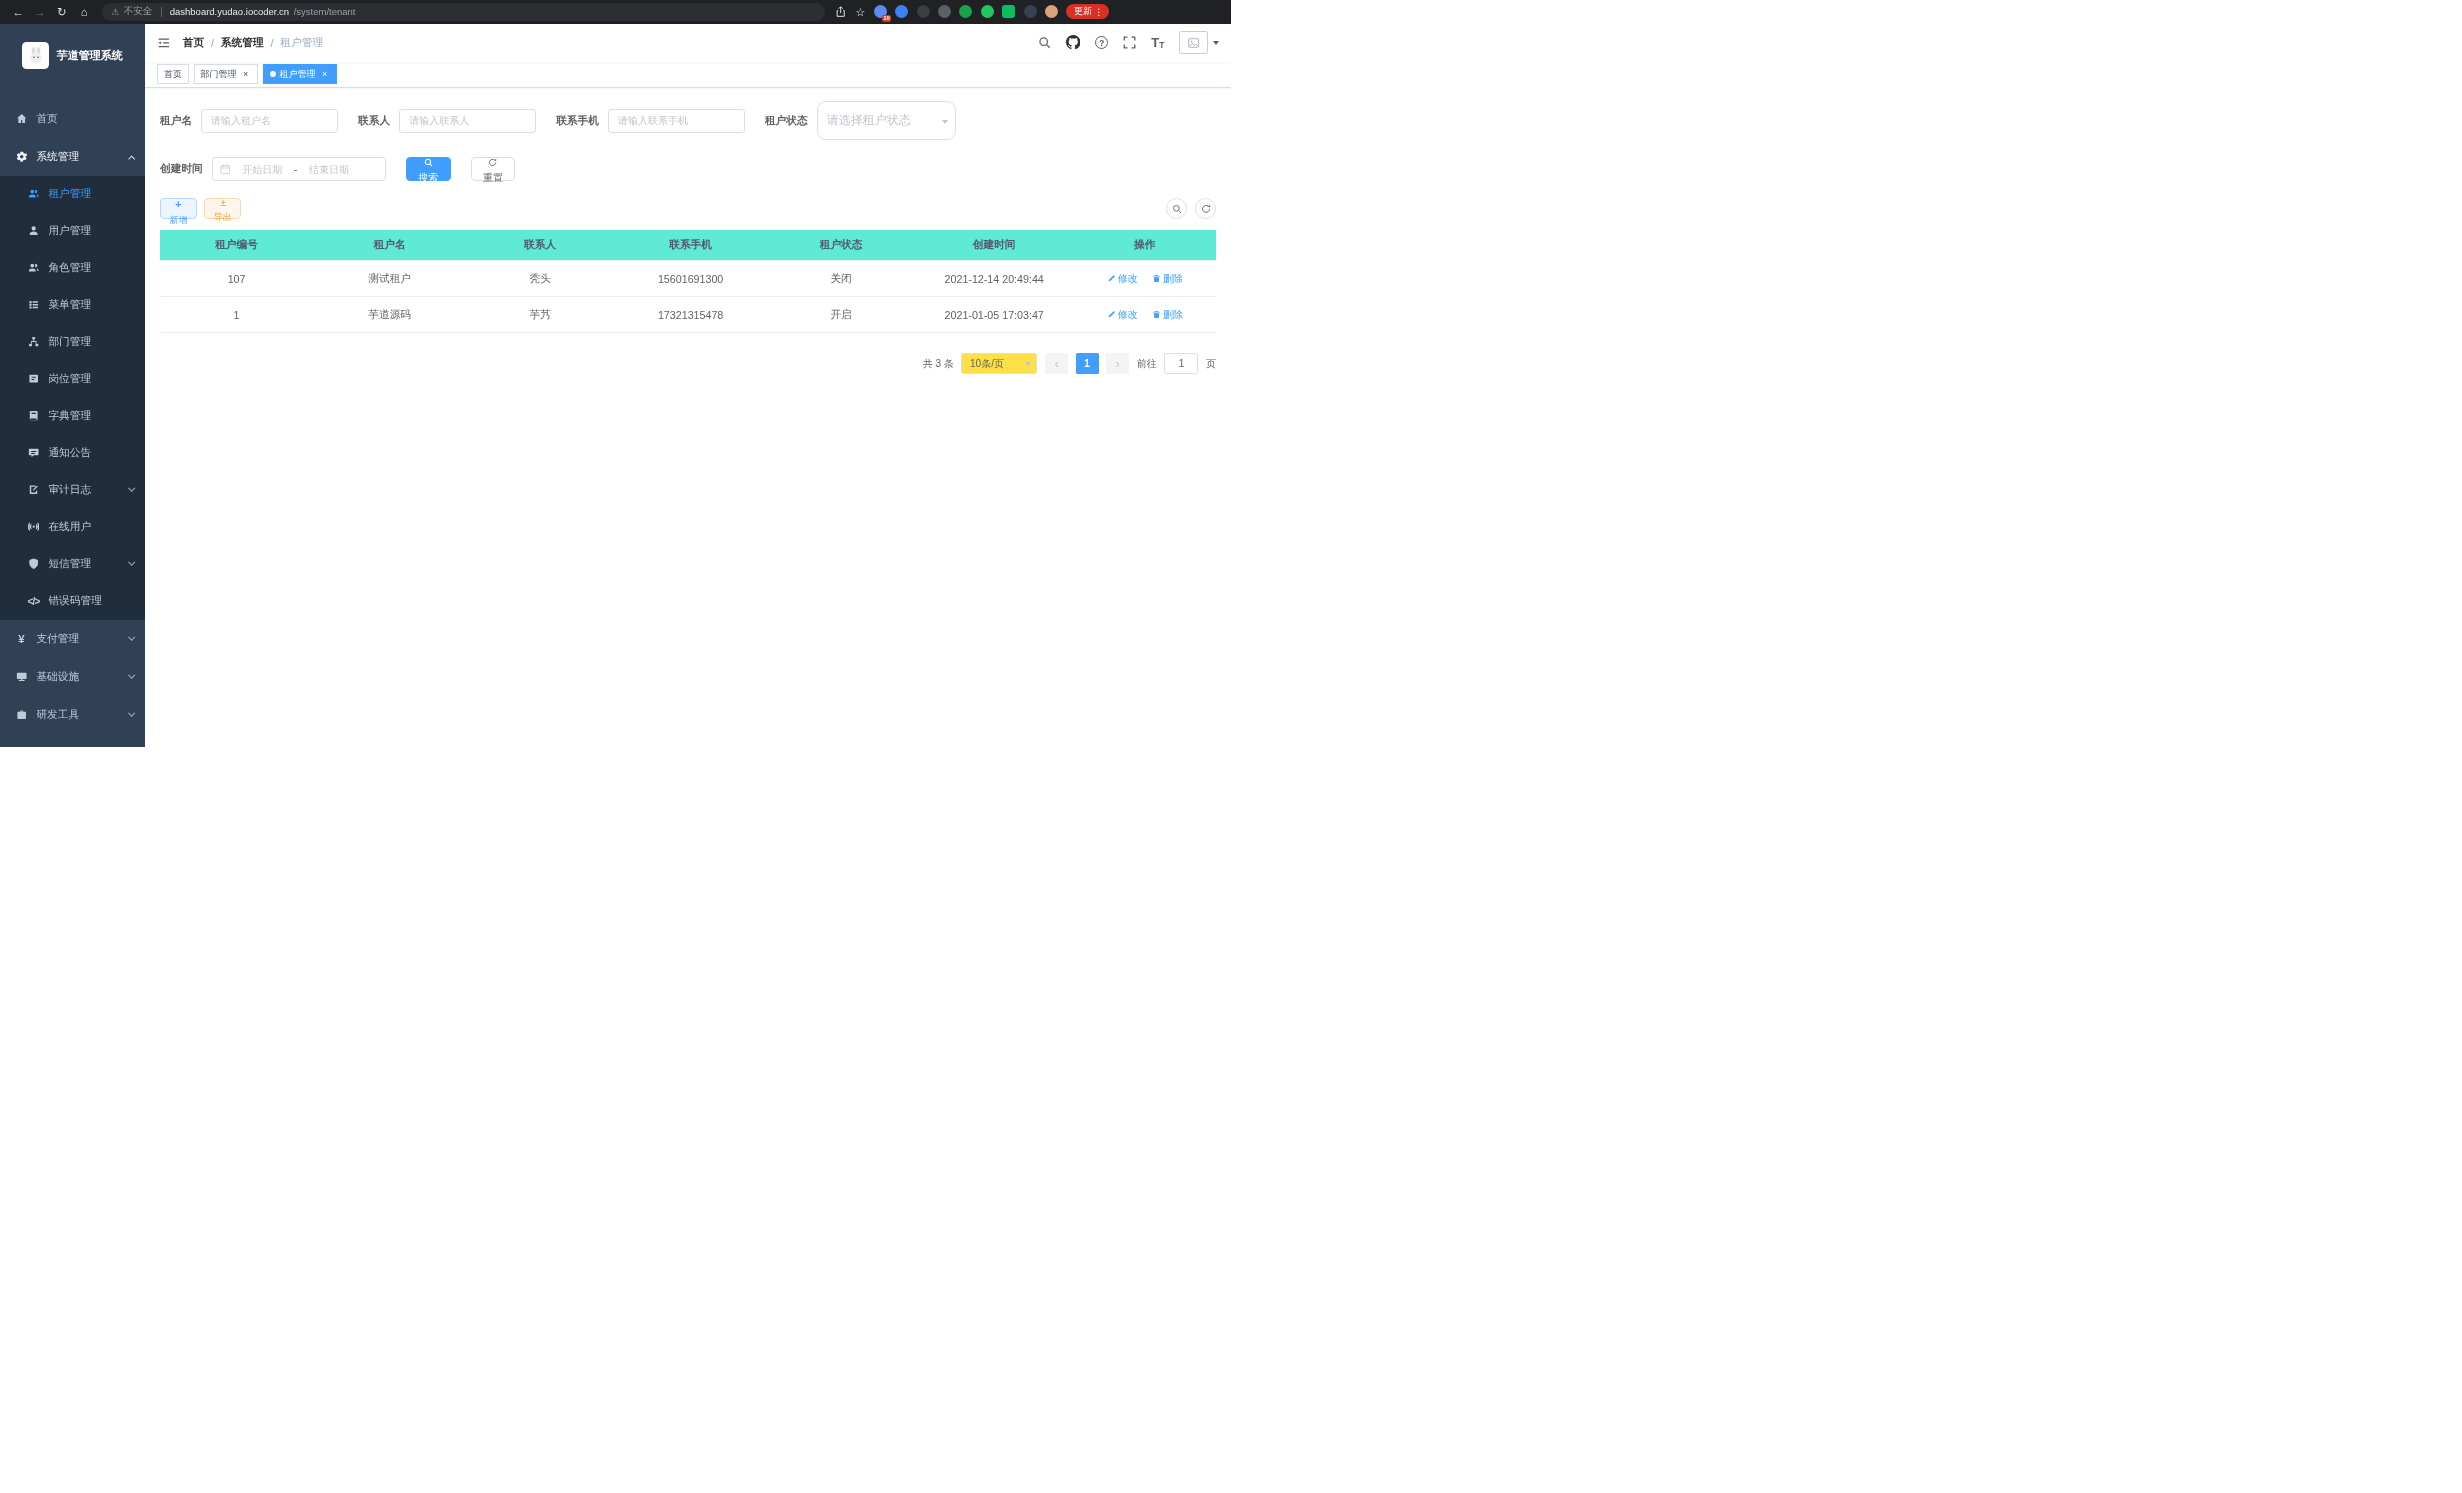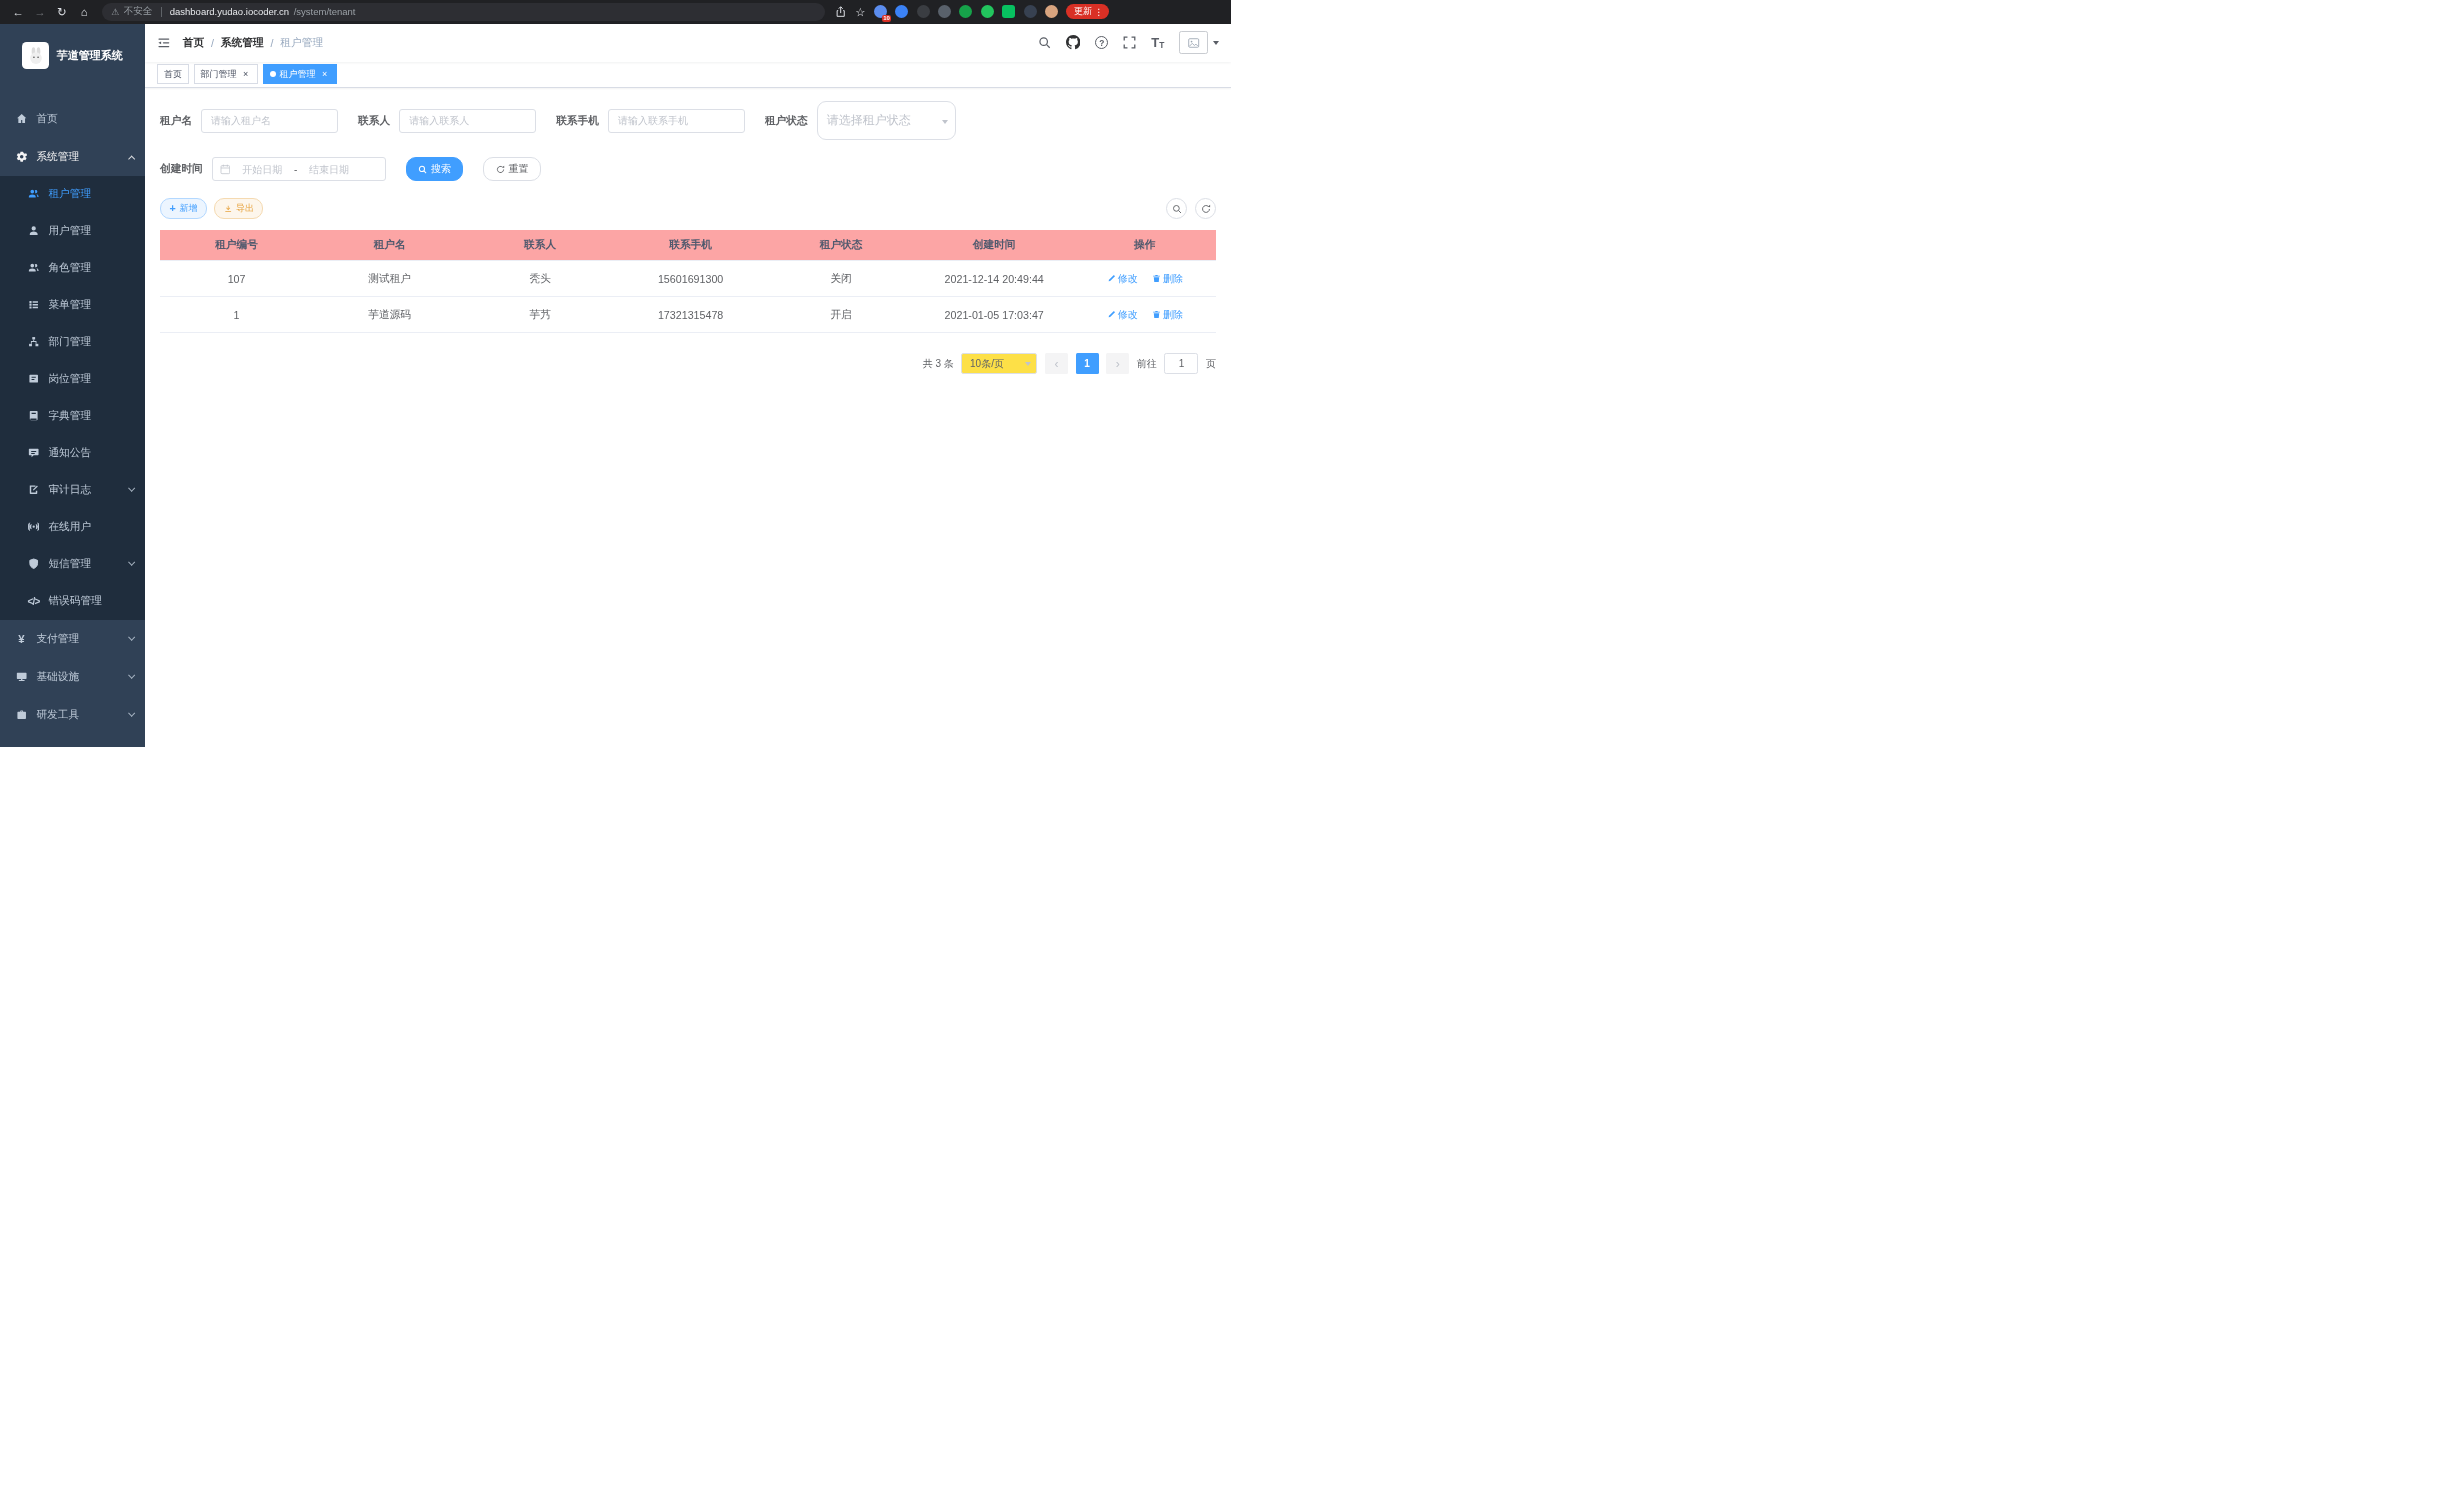--- a/index.html
+++ b/index.html
@@ -96,38 +96,38 @@
   .f-select { width:139px; height:39px; border:0.8px solid #dcdfe6; border-radius:9px;
               display:flex; align-items:center; justify-content:space-between;
               padding:0 6.9px 0 9px; font-size:12px; color:#c0c4cc; cursor:pointer; background:#fff; }
   .sel-caret { width:0; height:0; border:3.8px solid transparent; border-top:4.6px solid #c0c4cc; margin-top:4.6px; }
   .date-range { width:174px; height:24px; border:0.8px solid #dcdfe6; border-radius:3px;
                 display:flex; align-items:center; padding:0 6.9px; gap:3.8px; background:#fff; }
   .date-range input { border:none; outline:none; width:56px; text-align:center; font-size:10px; color:#606266; }
   .date-range input::placeholder { color:#c0c4cc; }
   .date-sep { color:#606266; font-size:10px; }
 
-  .btn { height:24px; border-radius:10px; display:inline-flex; align-items:center; 
+  .btn { height:24px; border-radius:4px; display:inline-flex; align-items:center; 
          gap:3.8px; font-size:10px; padding:0 11.4px; border:0.8px solid #dcdfe6; background:#fff;
-         color:#606266; cursor:pointer; white-space:nowrap; }
+         color:#606266; cursor:pointer; white-space:nowrap;flex-direction:column; }
   .btn-primary { background:#409EFF; border-color:#409EFF; color:#fff; }
   .btn-mini { height:21px; padding:0 8.4px; font-size:9px; }
   .btn-plain-primary { background:#ecf5ff; border-color:#b3d8ff; color:#409EFF; }
   .btn-plain-warning { background:#fdf6ec; border-color:#f5dab1; color:#e6a23c; }
   .btn .bi { display:flex; }
   .plus-glyph { font-size:10.7px; font-weight:700; line-height:1; }
 
   .toolbar { display:flex; align-items:center; margin-bottom:10.7px; }
   .toolbar .gap { width:7.6px; }
   .toolbar-right { margin-left:auto; display:flex; gap:7.6px; }
   .circle-btn { width:21px; height:21px; border-radius:50%; border:0.8px solid #dcdfe6; background:#fff;
                 display:flex; align-items:center; justify-content:center; color:#606266; cursor:pointer; }
 
   table.grid { width:100%; border-collapse:collapse; font-size:10.7px; table-layout:fixed; }
-  table.grid th { background:#fca5a5; color:#515a6e; font-weight:700; height:31px;
+  table.grid th { background:#5eead4; color:#515a6e; font-weight:700; height:31px;
                   border-bottom:0.8px solid #ebeef5; text-align:center; }
   table.grid td { height:36px; border-bottom:0.8px solid #ebeef5; color:#606266; text-align:center; }
   .op-link { color:#409EFF; font-size:10px; display:inline-flex; align-items:center; gap:2.3px;
              margin:0 6.9px; cursor:pointer; }
   .op-link svg { width:9px; height:9px; fill:currentColor; }
 
   .pagination { display:flex; align-items:center; justify-content:flex-end; margin-top:20px;
                 gap:7.6px; font-size:10px; color:#606266; }
   .page-size { width:76px; height:21px; border:0.8px solid #dcdfe6; border-radius:2.3px; background:#fde047;
                display:flex; align-items:center; justify-content:space-between; padding:0 5.3px 0 7.6px;

